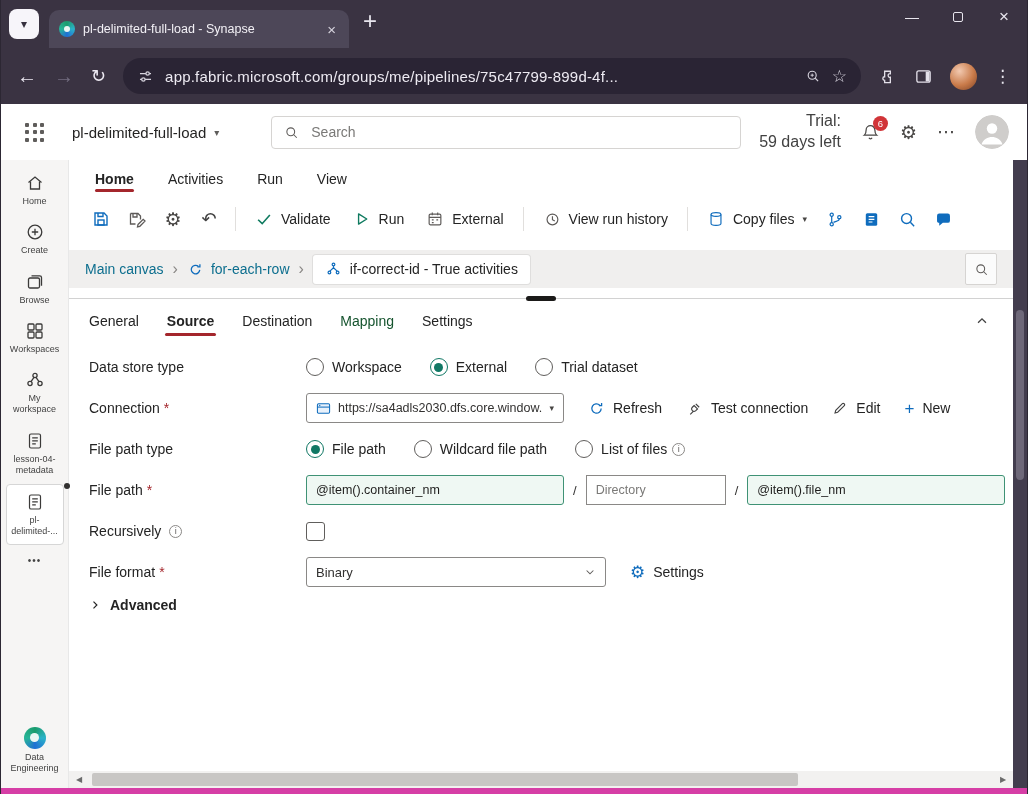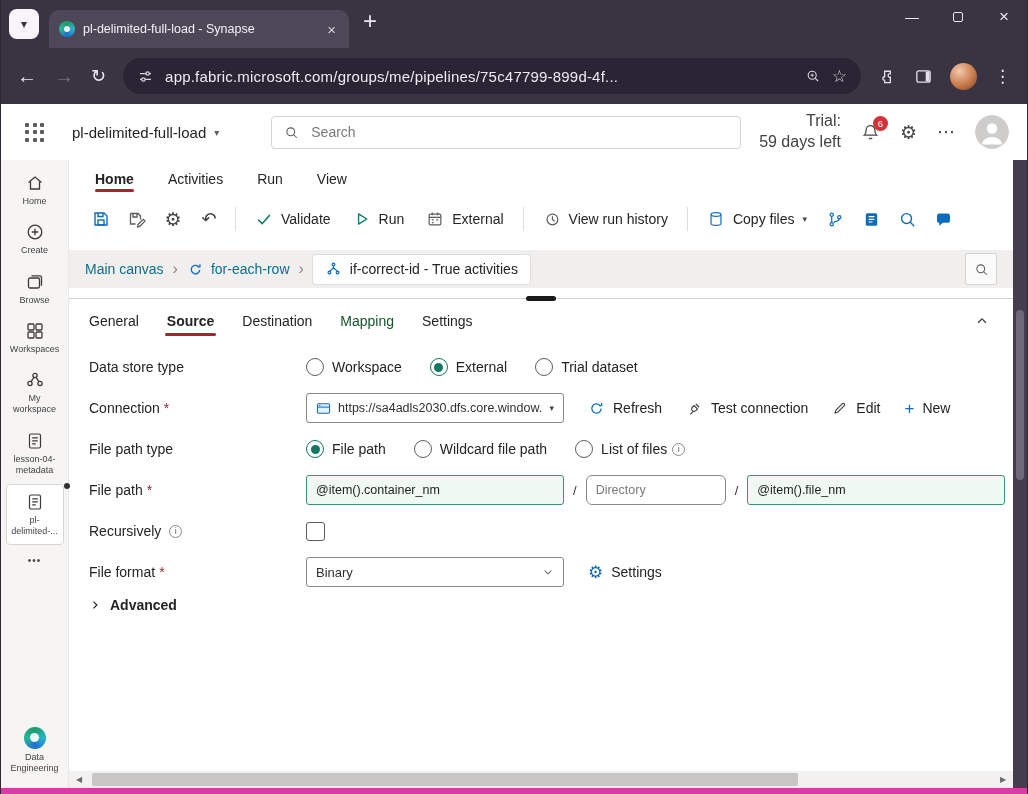--- a/index.html
+++ b/index.html
@@ -121,25 +121,25 @@
   .radio.checked { border-color:var(--teal,#117865); }
   .radio.checked::after { content:""; position:absolute; inset:3.5px; border-radius:50%; background:var(--teal,#117865); }
   .tinput { height:30px; border:1px solid #8a8886; border-radius:3px; background:#fff;
             display:flex; align-items:center; padding:0 9px; font-size:12.5px; color:#323130; }
   .conn { width:258px; gap:7px; cursor:pointer; }
   .conn-text { flex:1; white-space:nowrap; overflow:hidden; }
   .action { display:flex; align-items:center; gap:8px; margin-left:24px; font-size:14px; color:#242424; cursor:pointer; white-space:nowrap; }
   .plus-glyph { color:var(--blue,#0f6cbd); font-size:17px; line-height:1; }
   .expr-input { width:258px; height:30px; border:1px solid var(--expr_border,#3f9275); border-radius:3px;
                 background:var(--expr_bg,#eff8f3); font-size:12.5px; color:#1f1e1d; padding:0 9px; font-family:inherit; outline:none; }
-  .dir-input { width:140px; height:30px; border:1px solid #8a8886; border-radius:6px; padding:0 9px;
+  .dir-input { width:140px; height:30px; border:1px solid #8a8886; border-radius:0; padding:0 9px;
                font-size:12.5px; color:#15803d; font-family:inherit; outline:none; }
   .slash { margin:0 9px; color:#323130; font-size:13px; }
   .cb { width:19px; height:19px; border:1px solid #605e5c; border-radius:3px; background:#fff; cursor:pointer; }
-  .select { width:258px; justify-content:space-between; font-size:13px; cursor:pointer;text-align:center; }
+  .select { width:300px; justify-content:space-between; font-size:13px; cursor:pointer;text-align:center; }
   .settings-gear { font-size:17px; color:var(--blue,#0f6cbd); line-height:1; }
   .adv { display:flex; align-items:center; gap:9px; font-size:14px; font-weight:600; color:#242424; margin-top:8px; cursor:pointer; }
 
   
   .hscroll { margin-top:auto; height:17px; background:#f2f1f0; display:flex; align-items:center; flex-shrink:0; padding:0 3px; }
   .scroll-arrow { font-size:8px; color:#6b6b6b; width:14px; text-align:center; cursor:pointer; }
   .scroll-arrow.right { margin-left:auto; }
   .hthumb { height:13px; width:706px; background:#c8c6c4; border-radius:2px; margin-left:6px; cursor:grab; }
 
   

